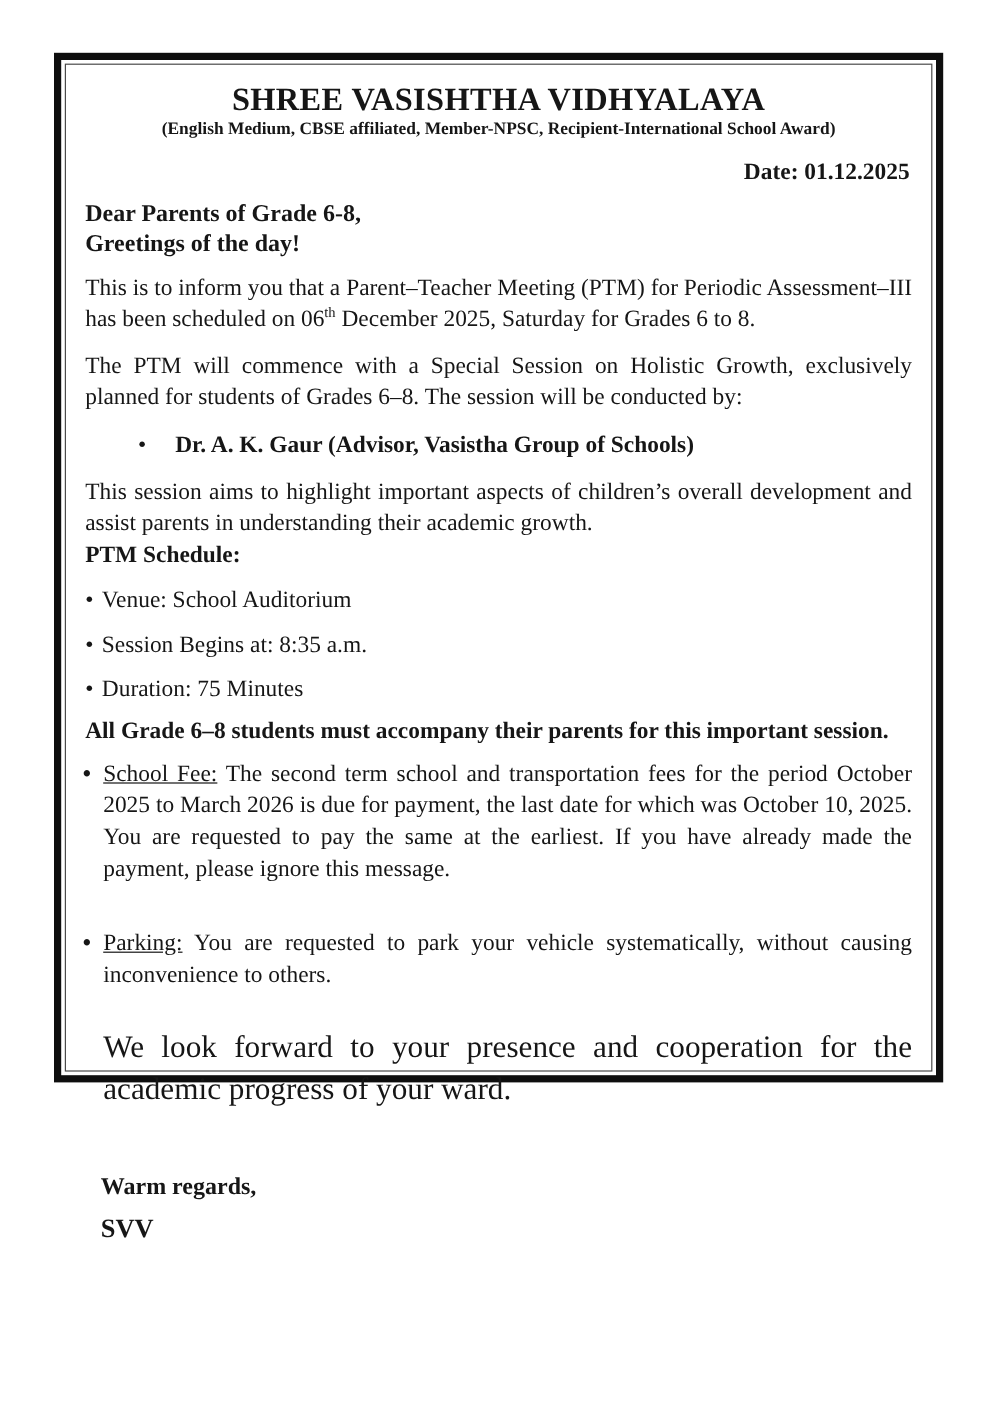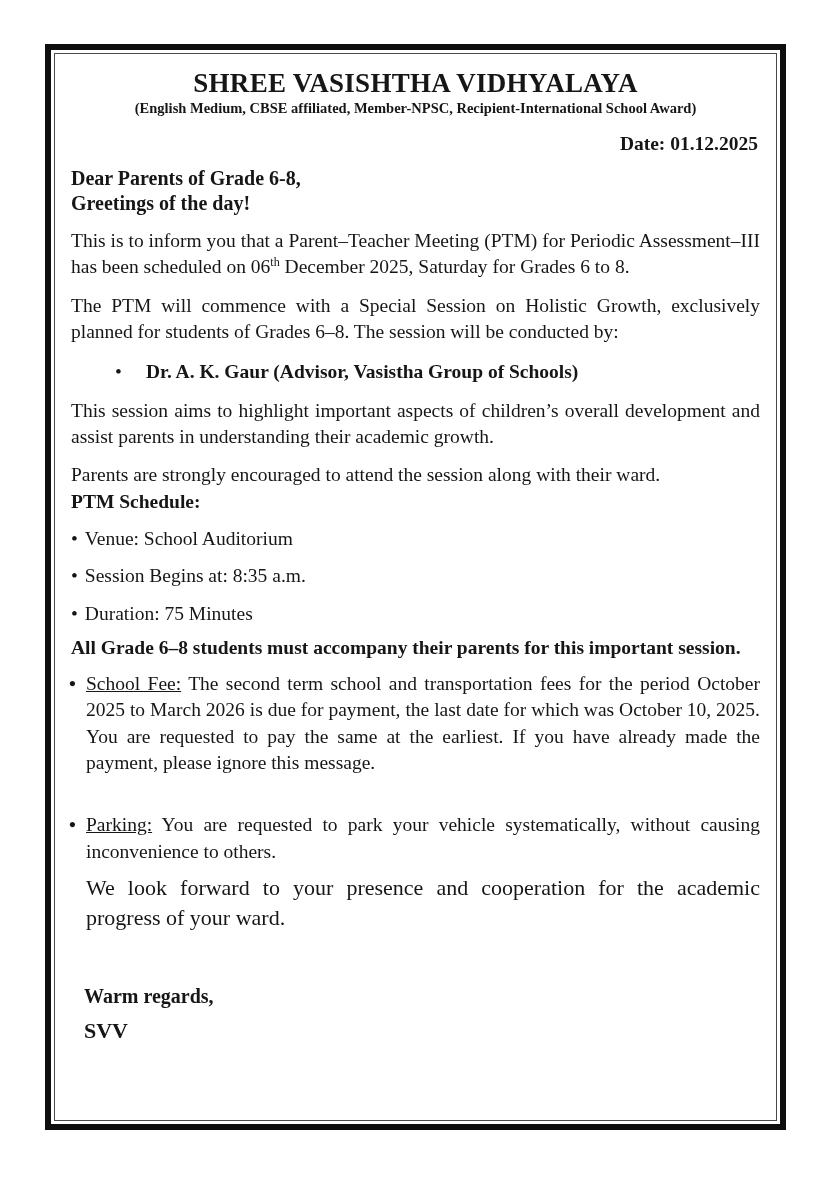--- a/index.html
+++ b/index.html
@@ -14,21 +14,21 @@
     width: 830px;
     height: 1178px;
     background: #ffffff;
     overflow: hidden;
   }
   .frame {
     position: absolute;
     left: 45px;
     top: 44px;
     width: 741px;
-    height: 1086px;
+    height: 858px;
     box-sizing: border-box;
     border: 6px solid #0e0e0e;
     padding: 3px;
     background: #ffffff;
   }
   .frame-inner {
     box-sizing: border-box;
     width: 100%;
     height: 100%;
     border: 1px solid #4a4a4a;
@@ -111,23 +111,23 @@
   }
   .bullet-item .dot {
     position: absolute;
     left: -2px;
     top: 0;
     font-weight: bold;
   }
   .fee-item { margin-top: 10px; }
   .parking-item { margin-top: 36px; }
   .closing {
-    margin-top: 8px;
+    margin-top: 28px;
     padding-left: 15px;
-    font-size: 22px;
+    font-size: 26px;
     line-height: 1.35;
     text-align: justify;
   }
   .sig-regards {
     margin-top: 52px;
     padding-left: 13px;
     font-weight: bold;
     font-size: 20px;
     line-height: 1.25;
   }
@@ -159,21 +159,20 @@
       <div class="para"><span>This is to inform you that a </span><span class="b">Parent–Teacher Meeting (PTM)</span><span> for </span><span class="b">Periodic Assessment–III</span><span> has been scheduled on </span><span class="b">06</span><sup class="b">th</sup><span class="b"> December 2025, Saturday</span><span> for </span><span class="b">Grades 6 to 8.</span></div>
 
       <div class="para"><span>The PTM will commence with a </span><span class="b">Special Session on Holistic Growth,</span><span> exclusively planned for students of Grades 6–8. The session will be conducted by:</span></div>
 
       <div class="speaker-line">
         <span class="dot">•</span><span>Dr. A. K. Gaur (Advisor, Vasistha Group of Schools)</span>
       </div>
 
       <div class="para">This session aims to highlight important aspects of children’s overall development and assist parents in understanding their academic growth.</div>
 
-      <div class="para">Parents are strongly encouraged to attend the session along with their ward.</div>
 
       <div class="schedule-heading">PTM Schedule:</div>
 
       <div class="schedule-item"><span class="dot">•</span><span>Venue: School Auditorium</span></div>
       <div class="schedule-item"><span class="dot">•</span><span>Session Begins at: 8:35 a.m.</span></div>
       <div class="schedule-item"><span class="dot">•</span><span>Duration: 75 Minutes</span></div>
 
       <div class="para mandatory">All Grade 6–8 students must accompany their parents for this important session.</div>
 
       <div class="bullet-item fee-item"><span class="dot">•</span><span class="b u">School Fee:</span><span class="b"> The second term school and transportation fees for the period October 2025 to March 2026 is due for payment,</span><span> the last date for which was October 10, 2025. You are requested to pay the same at the earliest. </span><span class="b">If you have already made the payment, please ignore this message</span><span>.</span></div>

